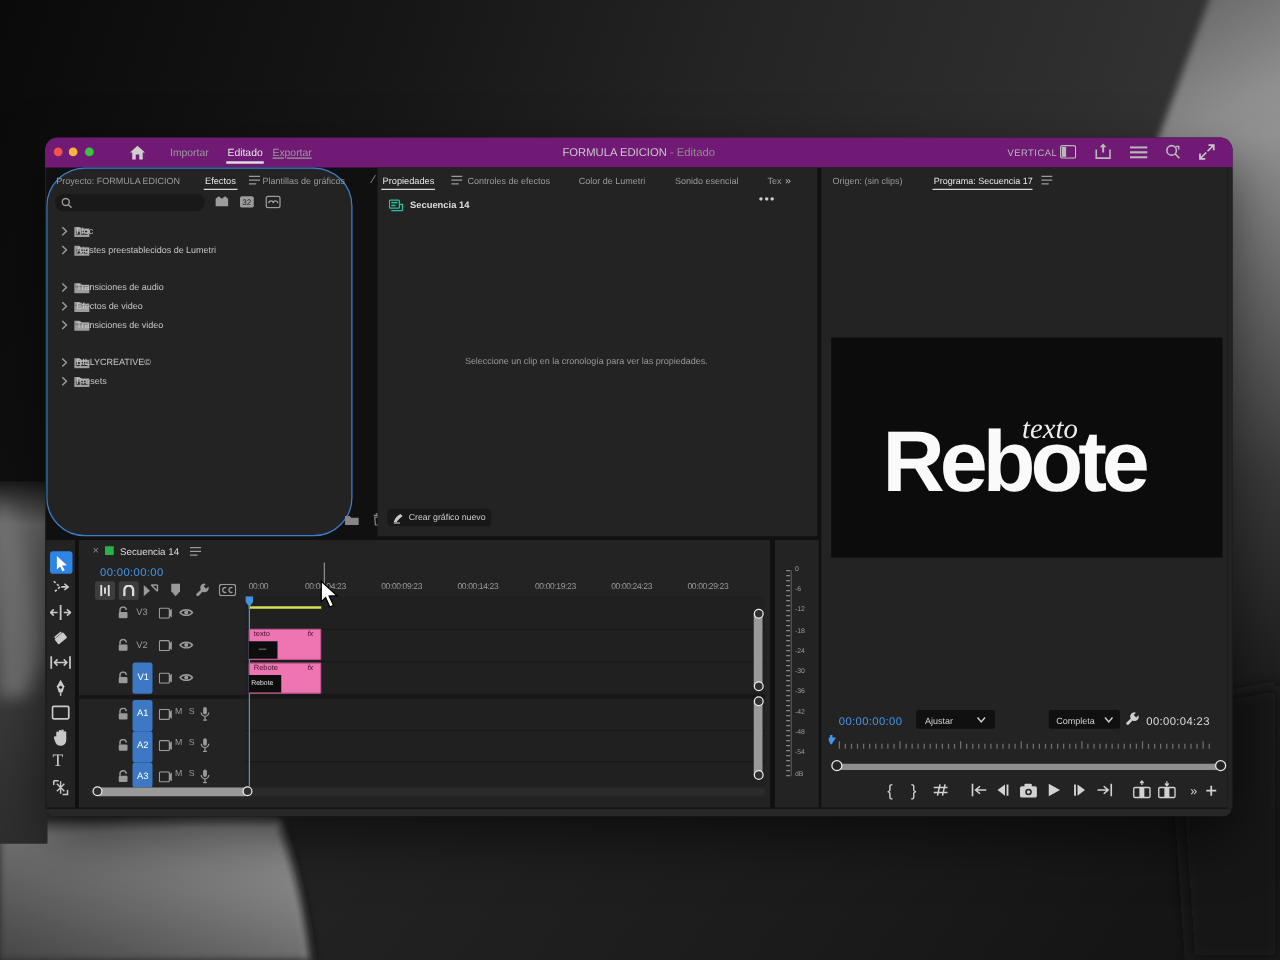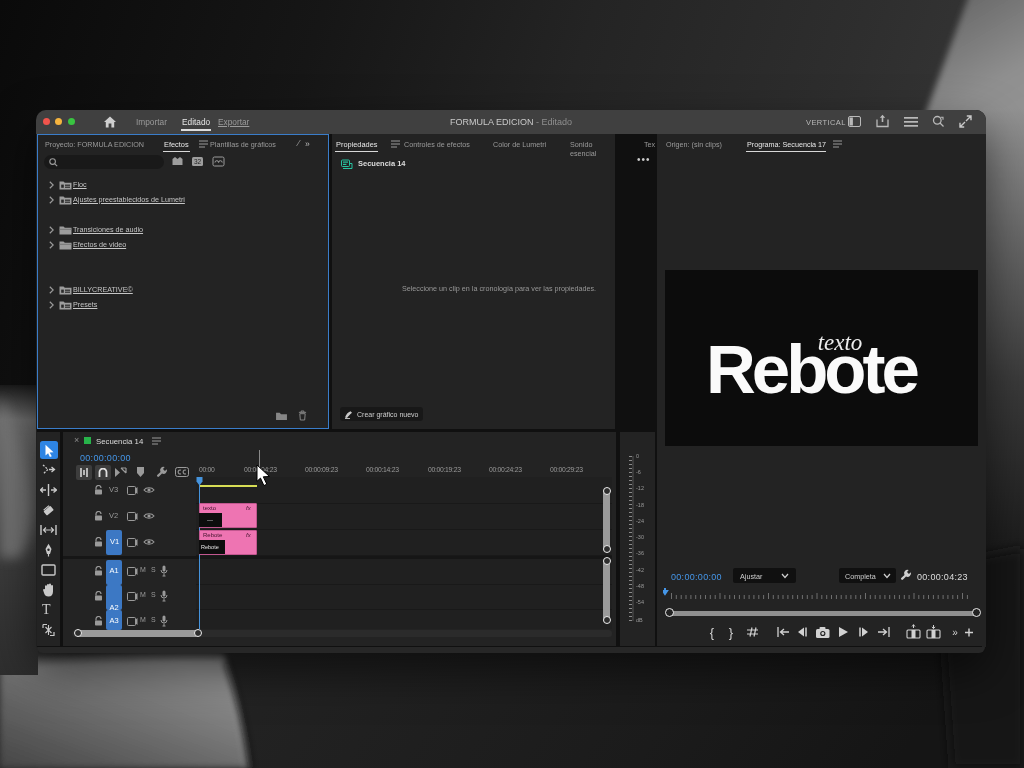--- a/index.html
+++ b/index.html
@@ -65,21 +65,21 @@
         <stop offset="1" stop-color="#474747"></stop>
  </linearGradient>
  <path d="M0,664 C80,661 170,656 223,658 C236,692 243,726 248,768 L0,768 Z" fill="url(#gHill)" filter="url(#b3)"></path>
  <path d="M0,662 C80,659 170,654 222,656 C233,688 241,724 246,768" stroke="#9a9a9a" stroke-width="2.2" fill="none" filter="url(#b3)" opacity="0.9"></path>
  <path d="M226,663 C238,696 246,730 251,768" stroke="#141414" stroke-width="3" fill="none" filter="url(#b3)" opacity="0.75"></path>
  <rect x="0" y="385" width="38" height="290" fill="url(#gLeft)"></rect>
  <path d="M0,398 C18,426 30,464 33,506 C33,528 28,546 20,558 L0,558 Z" fill="#777777" filter="url(#b6)" opacity="0.85"></path>
 
 </svg>
 <div id="win">
- <div id="tbar" class="abs" style="left:0;top:0;width:950px;height:24px;background:#404040;border-radius:10px 10px 0 0;">
+ <div id="tbar" class="abs" style="left:0;top:0;width:950px;height:24px;background:#701a75;border-radius:10px 10px 0 0;">
   <span class="abs" style="left:7px;top:7.5px;width:7px;height:7px;border-radius:50%;background:#f1544c;"></span>
   <span class="abs" style="left:19px;top:7.5px;width:7px;height:7px;border-radius:50%;background:#f6b43e;"></span>
   <span class="abs" style="left:31.5px;top:7.5px;width:7px;height:7px;border-radius:50%;background:#39c441;"></span>
   <svg class="abs" style="left:67px;top:5px" width="14" height="14" viewBox="0 0 14 14">
           <path d="M7 1.5 L13 7 L11.2 7 L11.2 12.5 L8.4 12.5 L8.4 8.6 L5.6 8.6 L5.6 12.5 L2.8 12.5 L2.8 7 L1 7 Z" fill="#cfcfcf"></path>
         </svg>
   <span class="abs tabtxt" style="left:100px;top:7px;">Importar</span>
   <span class="abs tabtxt activetab" style="left:146px;top:7px;">Editado</span>
   <span class="abs" style="left:145px;top:19px;width:30px;height:1.5px;background:#dedede;"></span>
   <span class="abs tabtxt" style="left:182px;top:7px;text-decoration:underline;">Exportar</span>
@@ -100,21 +100,21 @@
         </svg>
   <svg class="abs" style="left:896px;top:5px" width="13" height="13" viewBox="0 0 13 13">
           <circle cx="5.3" cy="5.3" r="3.8" fill="none" stroke="#b9b9b9" stroke-width="1.3"></circle>
           <line x1="8" y1="8" x2="11.5" y2="11.5" stroke="#b9b9b9" stroke-width="1.3"></line>
           <path d="M8.5 2.2 L11 2.2 L11 4.7" fill="none" stroke="#b9b9b9" stroke-width="1.1"></path>
         </svg>
   <svg class="abs" style="left:923px;top:5px" width="13" height="13" viewBox="0 0 13 13">
           <path d="M7.8 1 L12 1 L12 5.2 M12 1 L7 6 M5.2 12 L1 12 L1 7.8 M1 12 L6 7" fill="none" stroke="#c9c9c9" stroke-width="1.4"></path>
         </svg>
  </div>
- <div class="pnl" id="proj" style="left:1px;top:24px;width:292px;height:295px;outline:1.5px solid #3a7dca;outline-offset:-1px;">
+ <div class="pnl" id="proj" style="left:1px;top:24px;width:245px;height:295px;outline:1.5px solid #3a7dca;outline-offset:-1px;border-radius:31px;">
   <span class="abs" style="left:8px;top:6px;font-size:7.2px;color:#9b9b9b;">Proyecto: FORMULA EDICION</span>
   <span class="abs" style="left:127px;top:5.5px;font-size:7.4px;color:#e8e8e8;">Efectos</span>
   <span class="abs" style="left:126px;top:16.5px;width:27px;height:1.3px;background:#d8d8d8;"></span>
   <svg class="abs" style="left:162px;top:6px" width="9" height="8" viewBox="0 0 9 8">
           <path d="M0 1 H9 M0 4 H9 M0 7 H6" stroke="#9b9b9b" stroke-width="1"></path>
         </svg>
   <span class="abs" style="left:173px;top:6px;font-size:7.2px;color:#9b9b9b;">Plantillas de gráficos</span>
   <span class="abs" style="left:261px;top:4px;font-size:9px;color:#9b9b9b;">⁄</span>
   <span class="abs" style="left:268px;top:5px;font-size:8.5px;color:#bdbdbd;letter-spacing:-1px;">»</span>
   <div class="abs" style="left:7px;top:21px;width:120px;height:14px;background:#191919;border-radius:8px;">
@@ -172,20 +172,30 @@
    <div class="prow" style="top:45.5px">
             <svg class="chev" width="5" height="8" viewBox="0 0 5 8">
               <path d="M0.8 0.8 L4.2 4 L0.8 7.2" fill="none" stroke="#9a9a9a" stroke-width="1.2"></path>
             </svg>
             <svg class="fold" width="13" height="10" viewBox="0 0 13 10">
               <path d="M0.5 1.5 L4.5 1.5 L5.8 2.8 L12.5 2.8 L12.5 9.5 L0.5 9.5 Z" fill="#9d9d9d"></path>
               <rect x="0.5" y="3.8" width="12" height="1" fill="#777"></rect>
             </svg>
             <span class="plab">Transiciones de audio</span>
           </div>
+   <div class="prow" style="top:75.5px">
+            <svg class="chev" width="5" height="8" viewBox="0 0 5 8">
+              <path d="M0.8 0.8 L4.2 4 L0.8 7.2" fill="none" stroke="#9a9a9a" stroke-width="1.2"></path>
+            </svg>
+            <svg class="fold" width="13" height="10" viewBox="0 0 13 10">
+              <path d="M0.5 1.5 L4.5 1.5 L5.8 2.8 L12.5 2.8 L12.5 9.5 L0.5 9.5 Z" fill="#9d9d9d"></path>
+              <rect x="0.5" y="3.8" width="12" height="1" fill="#777"></rect>
+            </svg>
+            <span class="plab">Transiciones de video</span>
+          </div>
    <div class="prow" style="top:120.5px">
             <svg class="chev" width="5" height="8" viewBox="0 0 5 8">
               <path d="M0.8 0.8 L4.2 4 L0.8 7.2" fill="none" stroke="#9a9a9a" stroke-width="1.2"></path>
             </svg>
             <svg class="fold" width="13" height="10" viewBox="0 0 13 10">
               <path d="M0.5 1.5 L4.5 1.5 L5.8 2.8 L12.5 2.8 L12.5 9.5 L0.5 9.5 Z" fill="#9d9d9d"></path>
               <rect x="2.2" y="4.6" width="2.6" height="3.2" fill="#2a2a2a"></rect>
               <rect x="6" y="4.6" width="5" height="1.2" fill="#2a2a2a"></rect>
               <rect x="6" y="6.6" width="5" height="1.2" fill="#2a2a2a"></rect>
             </svg>
@@ -201,31 +211,31 @@
               <rect x="6" y="4.6" width="5" height="1.2" fill="#2a2a2a"></rect>
               <rect x="6" y="6.6" width="5" height="1.2" fill="#2a2a2a"></rect>
             </svg>
             <span class="plab">BILLYCREATIVE©</span>
           </div>
   </div>
   <style>
    .prow{position:absolute;left:0;width:276px;height:15px;}
    .chev{position:absolute;left:12px;top:3px;width:5px;height:8px;}
    .fold{position:absolute;left:22px;top:2.5px;}
-   .plab{position:absolute;left:36px;top:2px;white-space:nowrap;text-decoration:underline;}
+   .plab{position:absolute;left:24px;top:2px;white-space:nowrap;}
   </style>
   <svg class="abs" style="left:238px;top:277px" width="13" height="10" viewBox="0 0 14 11">
           <path d="M1 2 L5 2 L6.5 3.5 L13 3.5 L13 10 L1 10 Z" fill="#868686"></path>
         </svg>
   <svg class="abs" style="left:261px;top:276px" width="9" height="11" viewBox="0 0 10 12">
           <path d="M1 2.5 H9 M3.5 2.5 V1 H6.5 V2.5" fill="none" stroke="#868686" stroke-width="1.1"></path>
           <path d="M2 4 L2.6 11 L7.4 11 L8 4 Z" fill="none" stroke="#868686" stroke-width="1.1"></path>
         </svg>
  </div>
- <div class="pnl" id="props" style="left:296px;top:24px;width:283px;height:295px;text-decoration:underline;">
+ <div class="pnl" id="props" style="left:266px;top:24px;width:352px;height:295px;text-decoration:underline;">
   <span class="abs" style="left:4px;top:5.5px;font-size:7.4px;color:#e8e8e8;">Propiedades</span>
   <span class="abs" style="left:3px;top:16.5px;width:43px;height:1.3px;background:#d8d8d8;"></span>
   <svg class="abs" style="left:59px;top:6px" width="9" height="8" viewBox="0 0 9 8">
           <path d="M0 1 H9 M0 4 H9 M0 7 H6" stroke="#9b9b9b" stroke-width="1"></path>
         </svg>
   <span class="abs" style="left:72px;top:6px;font-size:7.2px;color:#9b9b9b;">Controles de efectos</span>
   <span class="abs" style="left:161px;top:6px;font-size:7.2px;color:#9b9b9b;">Color de Lumetri</span>
   <span class="abs" style="left:238px;top:6px;font-size:7.2px;color:#9b9b9b;">Sonido esencial</span>
   <span class="abs" style="left:312px;top:6px;font-size:7.2px;color:#9b9b9b;">Tex</span>
   <span class="abs" style="left:326px;top:5px;font-size:8.5px;color:#bdbdbd;letter-spacing:-1px;">»</span>
@@ -578,21 +588,21 @@
   <span class="abs" style="left:88px;top:134px;font-size:7px;color:#9a9a9a;">S</span>
   <svg class="abs" style="left:97px;top:133px" width="8" height="12" viewBox="0 0 8 12">
           <rect x="2.5" y="0.5" width="3" height="6" rx="1.5" fill="#9a9a9a"></rect>
           <path d="M1 5 a3 3 0 0 0 6 0 M4 8.5 V11 M2.5 11 H5.5" fill="none" stroke="#9a9a9a" stroke-width="1"></path>
         </svg>
   <svg class="abs" style="left:31px;top:159px" width="9" height="10" viewBox="0 0 9 10">
           <path d="M2 4.5 V3 a2.5 2.5 0 0 1 5 0" fill="none" stroke="#9a9a9a" stroke-width="1.2"></path>
           <rect x="1" y="4.5" width="7" height="5" rx="0.8" fill="#9a9a9a"></rect>
         </svg>
   <div class="abs" style="left:43px;top:153px;width:16px;height:25px;background:#3c78c4;border-radius:2px;"></div>
-  <span class="abs" style="left:46.5px;top:159px;font-size:7.5px;color:#fff;margin-top:12px;">A2</span>
+  <span class="abs" style="left:46.5px;top:159px;font-size:7.5px;color:#fff;">A2</span>
   <svg class="abs" style="left:64px;top:159.5px" width="11" height="9" viewBox="0 0 11 9">
           <rect x="0.5" y="0.5" width="8" height="8" rx="1" fill="none" stroke="#9a9a9a"></rect>
           <path d="M8.5 2.5 L10.5 1 V8 L8.5 6.5" fill="#9a9a9a"></path>
         </svg>
   <span class="abs" style="left:77px;top:159px;font-size:7px;color:#9a9a9a;">M</span>
   <span class="abs" style="left:88px;top:159px;font-size:7px;color:#9a9a9a;">S</span>
   <svg class="abs" style="left:97px;top:158px" width="8" height="12" viewBox="0 0 8 12">
           <rect x="2.5" y="0.5" width="3" height="6" rx="1.5" fill="#9a9a9a"></rect>
           <path d="M1 5 a3 3 0 0 0 6 0 M4 8.5 V11 M2.5 11 H5.5" fill="none" stroke="#9a9a9a" stroke-width="1"></path>
         </svg>

